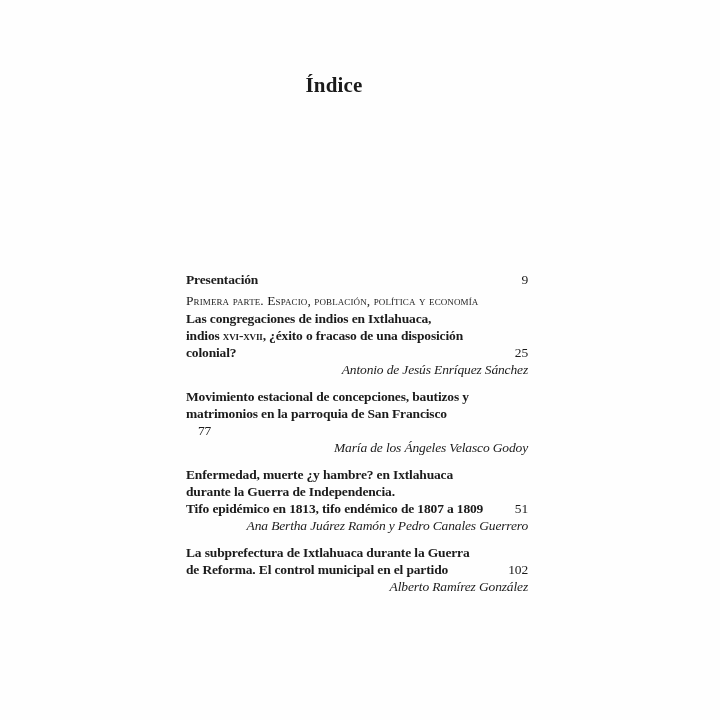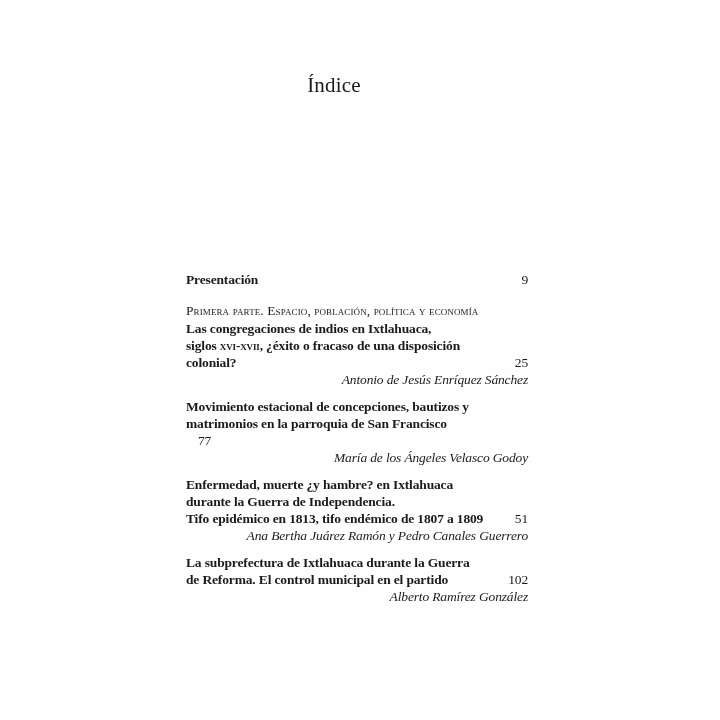--- a/index.html
+++ b/index.html
@@ -17,40 +17,40 @@
     font-family: "Liberation Serif", "DejaVu Serif", serif;
     overflow: hidden;
   }
   .book-title {
     position: absolute;
     top: 73px;
     left: 0;
     width: 668px;
     text-align: center;
     font-size: 21px;
-    font-weight: normal;
+    font-weight: bold;
     letter-spacing: 0.2px;
     margin: 0;
   }
   .toc {
     position: absolute;
     top: 271px;
     left: 186px;
     width: 342px;
     font-size: 13.5px;
     line-height: 17px;
     letter-spacing: -0.15px;
   }
   .row-flex {
     display: flex;
     justify-content: space-between;
     align-items: baseline;
   }
   .presentacion-row {
-    margin-bottom: 14px;
+    margin-bottom: 4px;
   }
   .bold { font-weight: bold; }
   .part-heading {
     font-variant: small-caps;
     letter-spacing: 0.1px;
     margin-bottom: 1px;
   }
   .entry { margin-bottom: 10px; }
   .t-line {
     font-weight: bold;
@@ -80,21 +80,21 @@
 
     <div class="row-flex presentacion-row">
       <span class="bold">Presentación</span>
       <span class="num">9</span>
     </div>
 
     <div class="part-heading">Primera parte. Espacio, población, política y economía</div>
 
     <div class="entry">
       <div class="t-line">Las congregaciones de indios en Ixtlahuaca,</div>
-      <div class="t-line"><span>siglos </span><span class="sc">xvi-xvii</span><span>, ¿éxito o fracaso de una disposición</span></div>
+      <div class="t-line"><span>indios </span><span class="sc">xvi-xvii</span><span>, ¿éxito o fracaso de una disposición</span></div>
       <div class="row-flex t-line">
         <span class="t-text">colonial?</span>
         <span class="num">25</span>
       </div>
       <div class="author">Antonio de Jesús Enríquez Sánchez</div>
     </div>
 
     <div class="entry">
       <div class="t-line">Movimiento estacional de concepciones, bautizos y</div>
       <div class="t-line">matrimonios en la parroquia de San Francisco</div>

